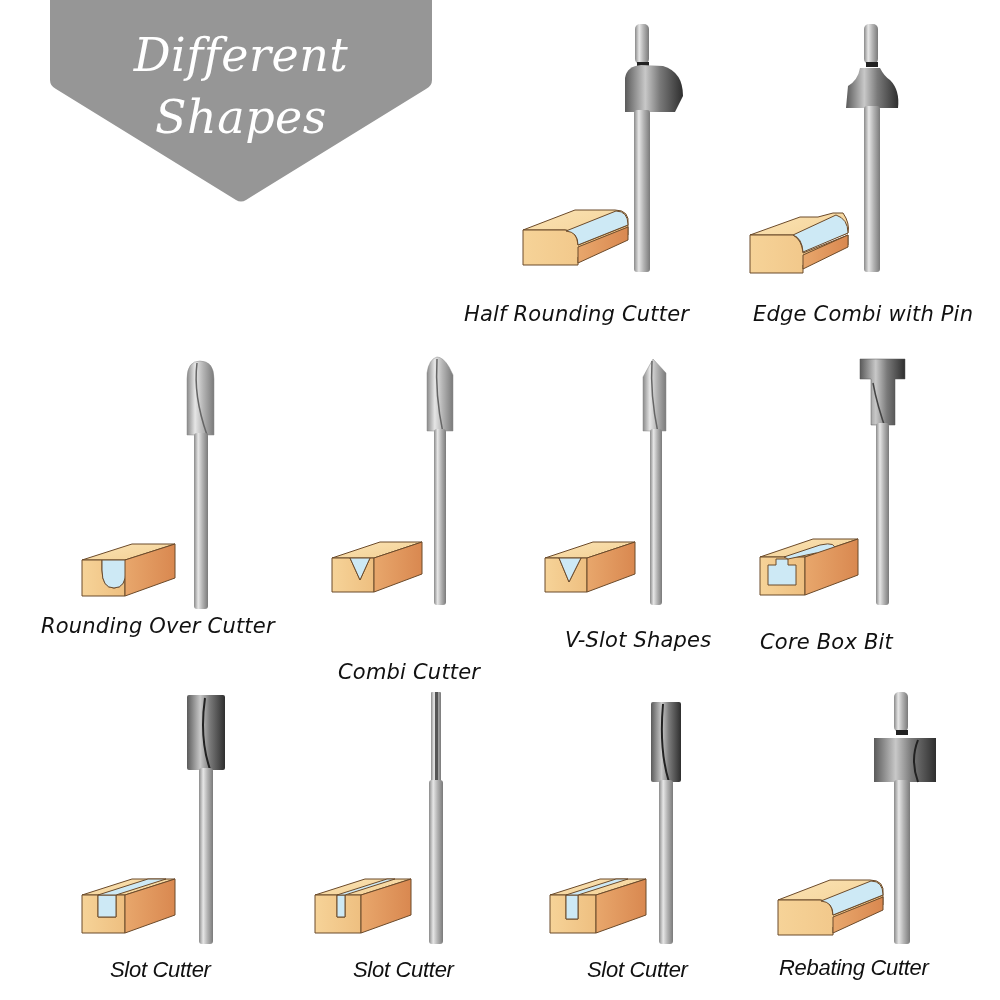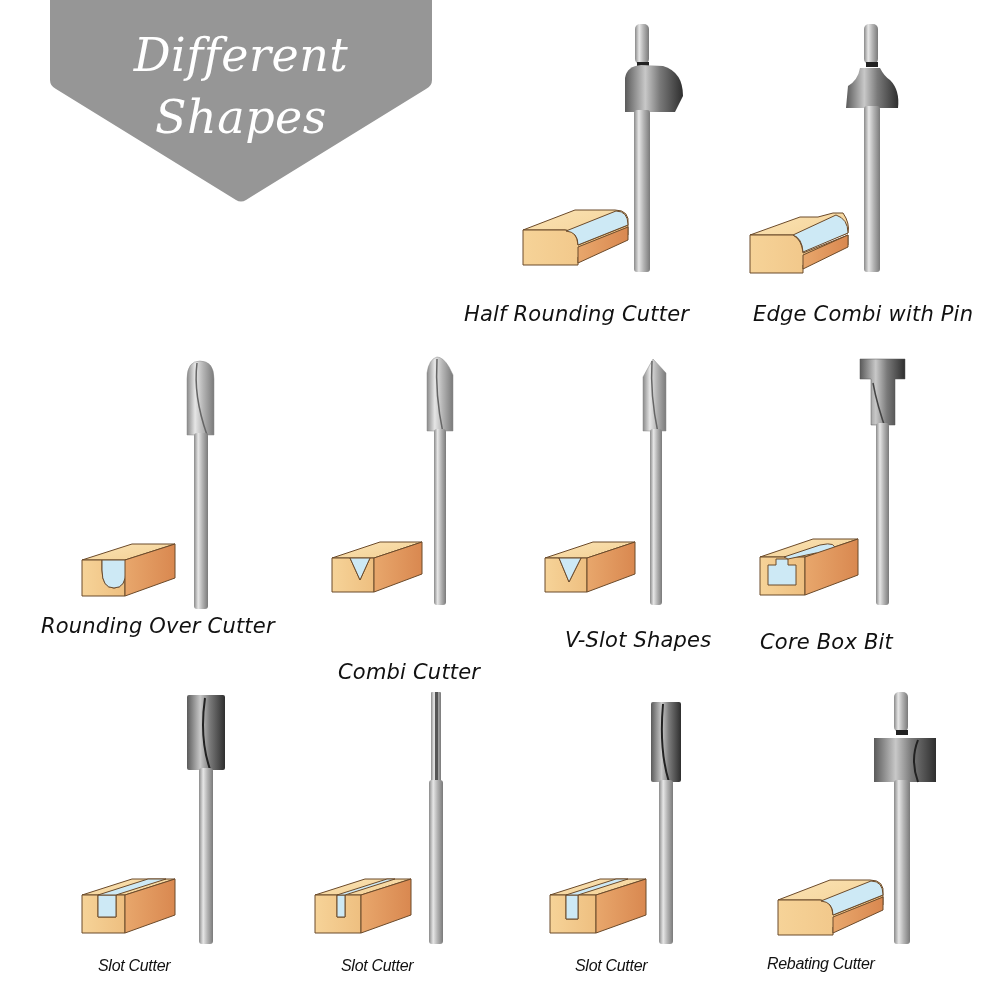--- a/index.html
+++ b/index.html
@@ -4,21 +4,21 @@
 <style>
   html, body { margin:0; padding:0; background:#ffffff; }
   body { width:1000px; height:1000px; position:relative; overflow:hidden; font-family:"DejaVu Sans", sans-serif; }
   .banner { position:absolute; left:50px; top:0; width:382px; height:202px; }
   .banner svg { position:absolute; left:0; top:0; }
   .banner-text { position:absolute; left:0; top:0; width:382px; text-align:center; color:#ffffff;
     font-family:"DejaVu Serif", serif; font-style:italic; font-size:46px; line-height:62px; padding-top:24px; letter-spacing:0.5px; }
   .banner-text div { height:62px; }
   .cell { position:absolute; }
   .label { position:absolute; font-family:"DejaVu Sans", sans-serif; font-style:italic; font-size:21px; color:#111; white-space:nowrap; letter-spacing:0.2px; }
-  .label.narrow { font-family:"Liberation Sans", sans-serif; font-size:16px; letter-spacing:-0.3px; }
+  .label.narrow { font-family:"Liberation Sans", sans-serif; font-size:22px; letter-spacing:-0.3px;margin-left:12px; }
   svg { display:block; }
 </style>
 </head>
 <body>
 
 <div class="banner">
   <svg width="382" height="202" viewBox="0 0 382 202">
     <path d="M0 0 H382 V80 Q382 86 376 89 L196 200 Q191 203 186 200 L6 89 Q0 86 0 80 Z" fill="#969696"></path>
   </svg>
   <div class="banner-text">

